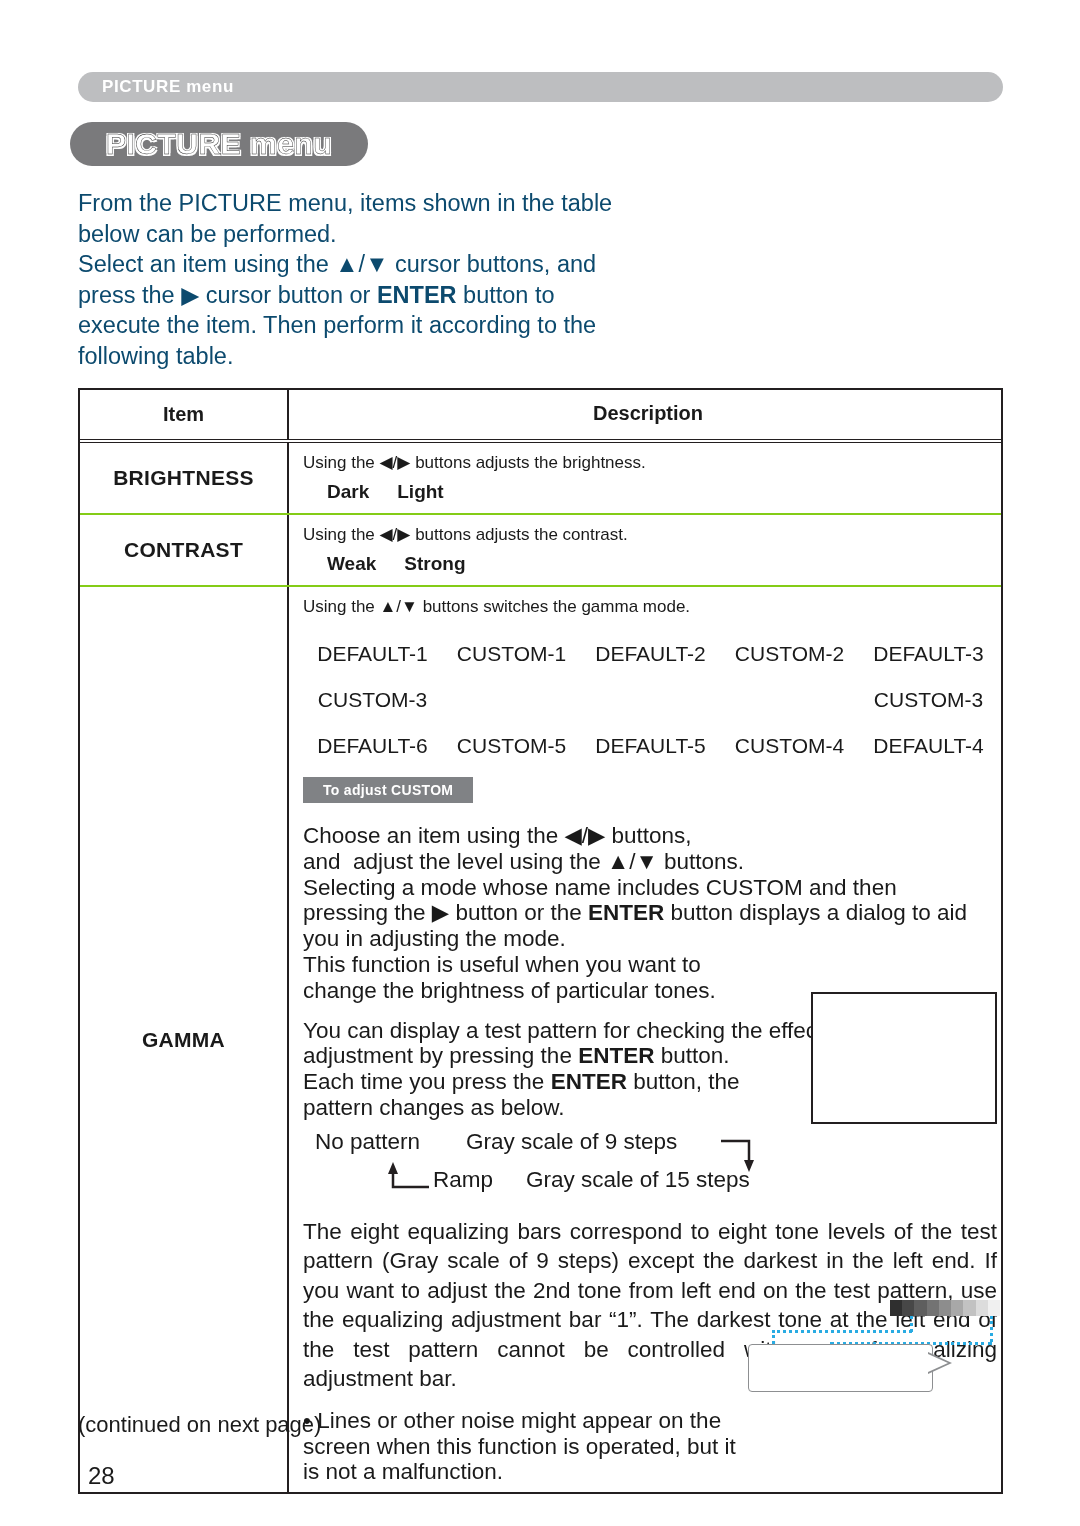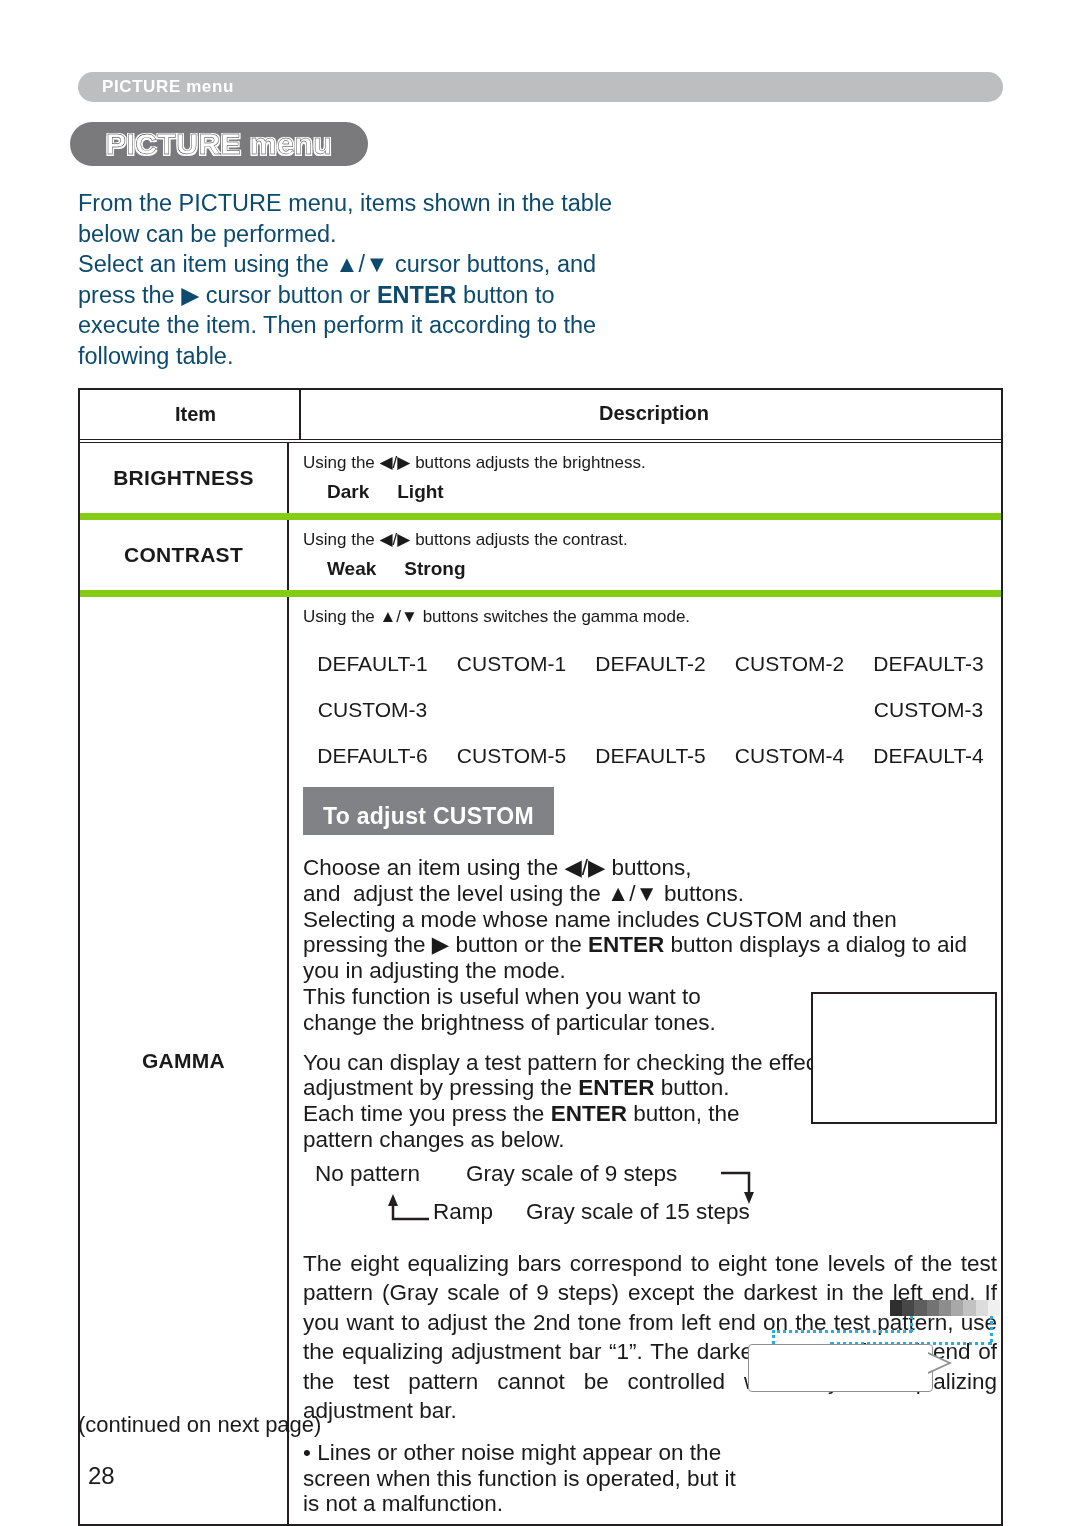--- a/index.html
+++ b/index.html
@@ -77,27 +77,26 @@
   .tbl {
     position: absolute;
     left: 78px;
     top: 388px;
     width: 925px;
     border: 2px solid #231f20;
     box-sizing: border-box;
   }
   .trow {
     display: flex;
-    border-bottom: 7px solid #84cc16;
+    border-bottom: 2px solid #84cc16;
     box-sizing: border-box;
   }
   .trow:last-child { border-bottom: none; }
   .thead {
     border-bottom: 4px double #231f20;
-    padding-left: 12px;
   }
   .cell-item {
     width: 209px;
     min-width: 209px;
     border-right: 2px solid #231f20;
     box-sizing: border-box;
     display: flex;
     align-items: center;
     justify-content: center;
     text-align: center;
@@ -144,23 +143,23 @@
     width: 20%;
     font-size: 21px;
     text-align: center;
   }
   .gamma-col.empty { visibility: hidden; }
 
   .banner {
     display: inline-block;
     background: #808285;
     color: #ffffff;
-    font-size: 23px;
-    font-weight: bold;
-    padding: 16px 20px 5px 20px;
+    font-size: 14px;
+    font-weight: bold;
+    padding: 5px 20px 5px 20px;
     margin: 4px 0 6px 0;
     letter-spacing: 0.3px;
   }
 
   .para {
     font-size: 22.5px;
     line-height: 25.8px;
     margin: 0;
   }
   .para.spaced { margin-top: 14px; }

